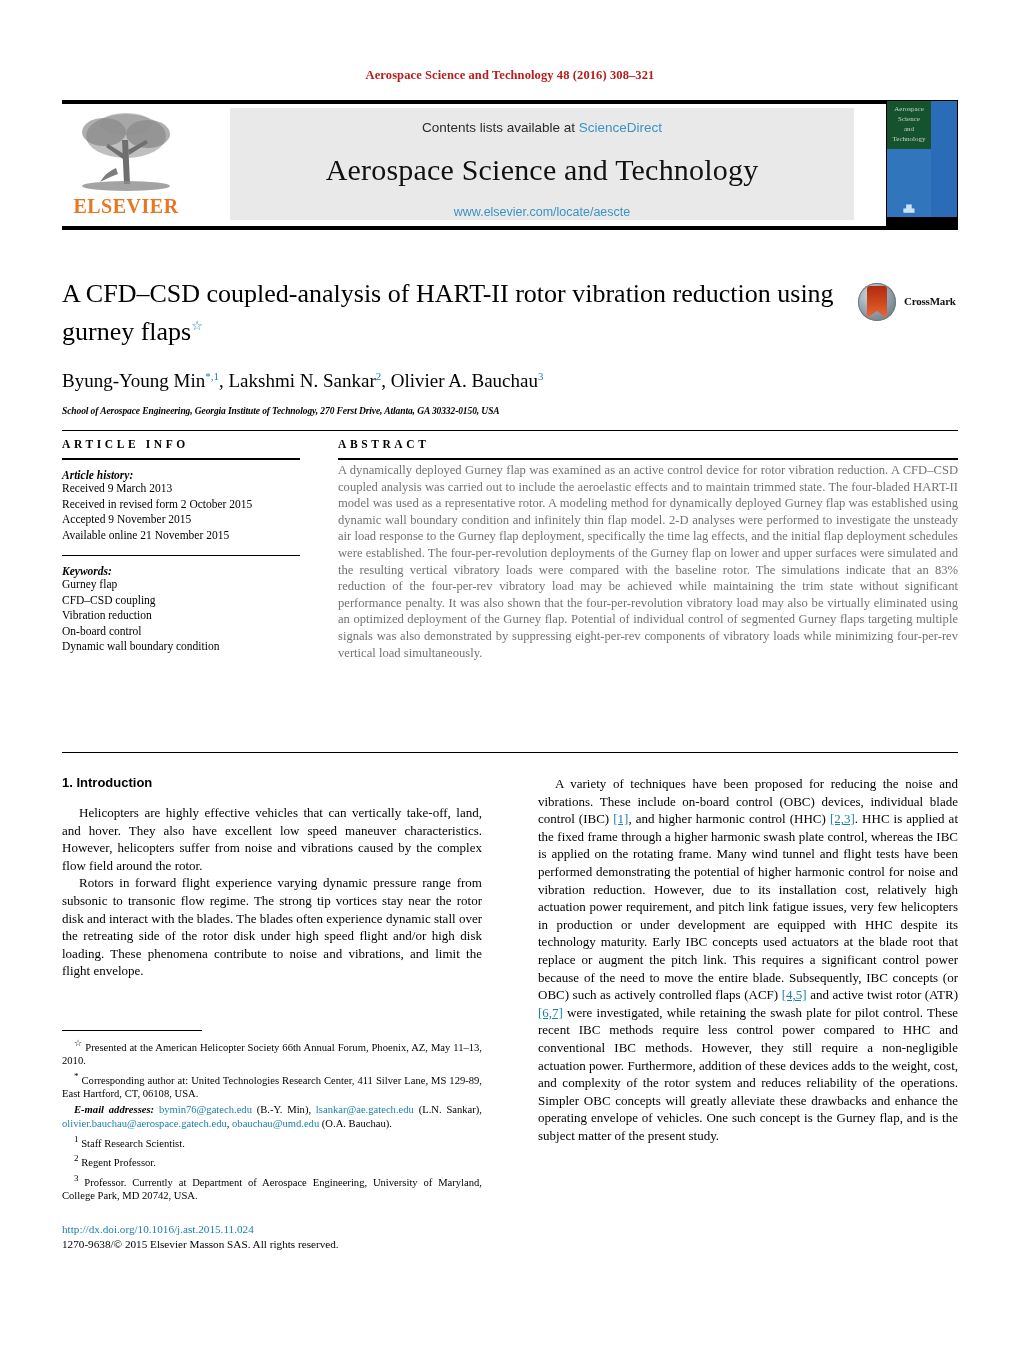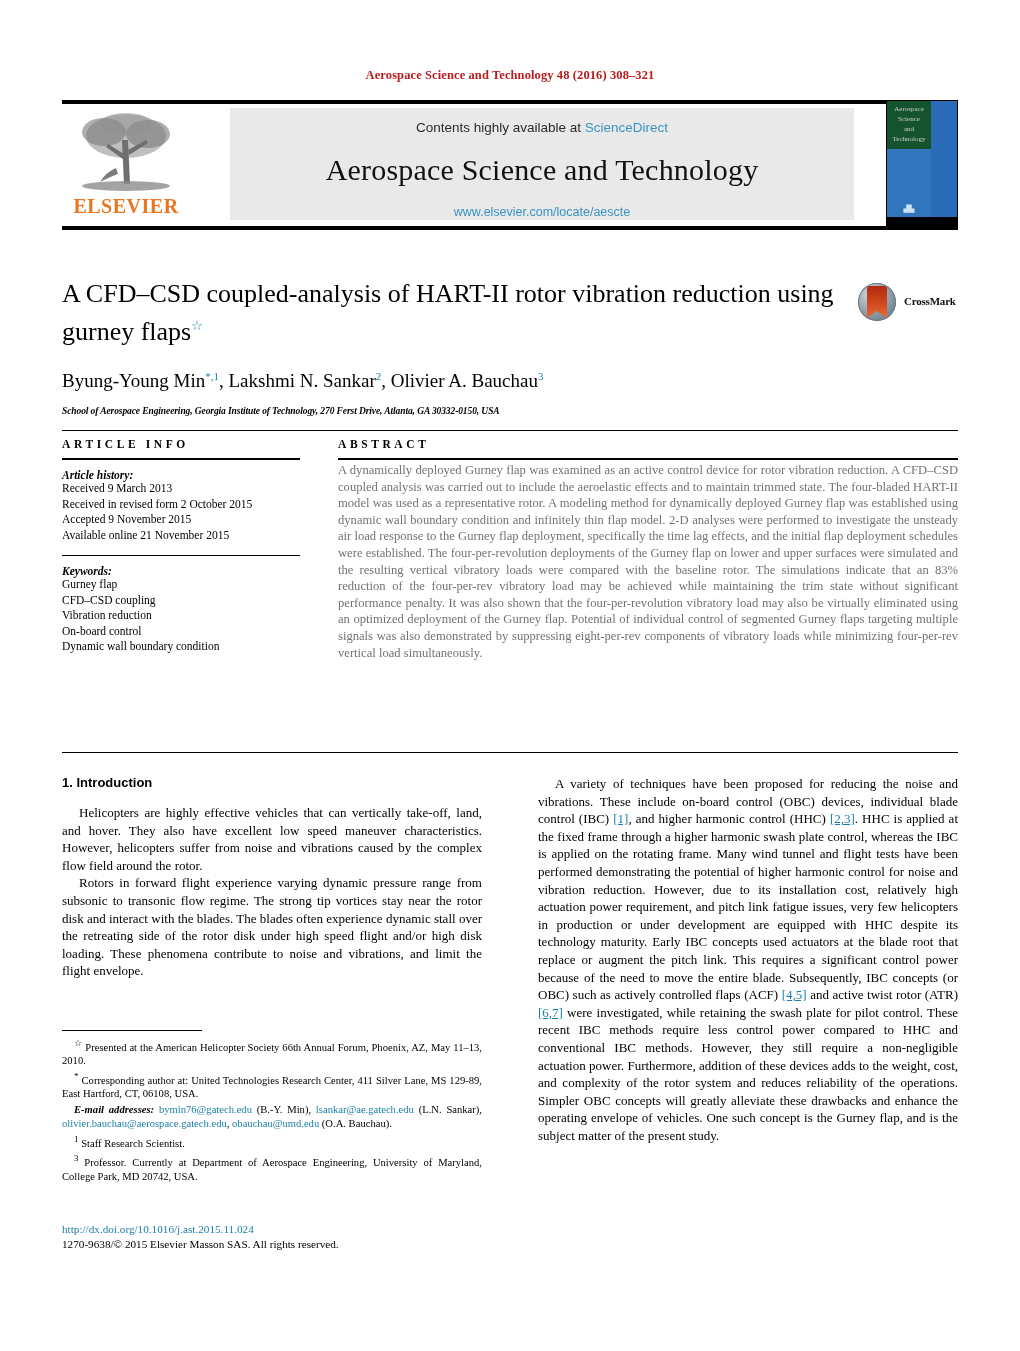--- a/index.html
+++ b/index.html
@@ -351,21 +351,21 @@
           <path d="M52 44 L36 34 L34 37 L51 49 Z"></path>
           <path d="M44 58 q-10 4 -16 14 q12 -6 18 -8 z" fill="#7d7d7d"></path>
           <ellipse cx="54" cy="76" rx="44" ry="5" fill="#8c8c8c" opacity="0.8"></ellipse>
         </g>
       </svg>
       <div class="elsevier-wordmark">ELSEVIER</div>
     </div>
 
     <div class="mast-center">
       <div class="mast-contents">
-        <span>Contents highly available at </span><a href="#">ScienceDirect</a>
+        <span>Contents lists available at </span><a href="#">ScienceDirect</a>
       </div>
       <div class="mast-journal">Aerospace Science and Technology</div>
       <div class="mast-url">www.elsevier.com/locate/aescte</div>
     </div>
 
     <div class="cover-thumb">
       <div class="cover-right-col"></div>
       <div class="cover-left-col"></div>
       <div class="cover-title-box">
         <div>Aerospace</div>
@@ -435,20 +435,21 @@
   <div class="body-right">
     <p class="para"><span>A variety of techniques have been proposed for reducing the noise and vibrations. These include on-board control (OBC) devices, individual blade control (IBC) </span><a class="ref" href="#">[1]</a><span>, and higher harmonic control (HHC) </span><a class="ref" href="#">[2,3]</a><span>. HHC is applied at the fixed frame through a higher harmonic swash plate control, whereas the IBC is applied on the rotating frame. Many wind tunnel and flight tests have been performed demonstrating the potential of higher harmonic control for noise and vibration reduction. However, due to its installation cost, relatively high actuation power requirement, and pitch link fatigue issues, very few helicopters in production or under development are equipped with HHC despite its technology maturity. Early IBC concepts used actuators at the blade root that replace or augment the pitch link. This requires a significant control power because of the need to move the entire blade. Subsequently, IBC concepts (or OBC) such as actively controlled flaps (ACF) </span><a class="ref" href="#">[4,5]</a><span> and active twist rotor (ATR) </span><a class="ref" href="#">[6,7]</a><span> were investigated, while retaining the swash plate for pilot control. These recent IBC methods require less control power compared to HHC and conventional IBC methods. However, they still require a non-negligible actuation power. Furthermore, addition of these devices adds to the weight, cost, and complexity of the rotor system and reduces reliability of the operations. Simpler OBC concepts will greatly alleviate these drawbacks and enhance the operating envelope of vehicles. One such concept is the Gurney flap, and is the subject matter of the present study.</span></p>
   </div>
 
   <div class="footnotes">
     <div class="foot-rule"></div>
     <p class="fn fn-indent"><span class="fn-sym">☆</span> <span>Presented at the American Helicopter Society 66th Annual Forum, Phoenix, AZ, May 11–13, 2010.</span></p>
     <p class="fn fn-indent"><span class="fn-sym">*</span> <span>Corresponding author at: United Technologies Research Center, 411 Silver Lane, MS 129-89, East Hartford, CT, 06108, USA.</span></p>
     <p class="fn fn-indent"><span class="fn-em">E-mail addresses:</span> <a class="link" href="#">bymin76@gatech.edu</a><span> (B.-Y. Min), </span><a class="link" href="#">lsankar@ae.gatech.edu</a><span> (L.N. Sankar), </span><a class="link" href="#">olivier.bauchau@aerospace.gatech.edu</a><span>, </span><a class="link" href="#">obauchau@umd.edu</a><span> (O.A. Bauchau).</span></p>
     <p class="fn fn-indent"><span class="fn-sym">1</span> <span>Staff Research Scientist.</span></p>
+    <p class="fn fn-indent"><span class="fn-sym">2</span> <span>Regent Professor.</span></p>
     <p class="fn fn-indent"><span class="fn-sym">3</span> <span>Professor. Currently at Department of Aerospace Engineering, University of Maryland, College Park, MD 20742, USA.</span></p>
   </div>
 
   <div class="doi-block">
     <div class="doi-link">http://dx.doi.org/10.1016/j.ast.2015.11.024</div>
     <div>1270-9638/© 2015 Elsevier Masson SAS. All rights reserved.</div>
   </div>
 
 </div>
 

